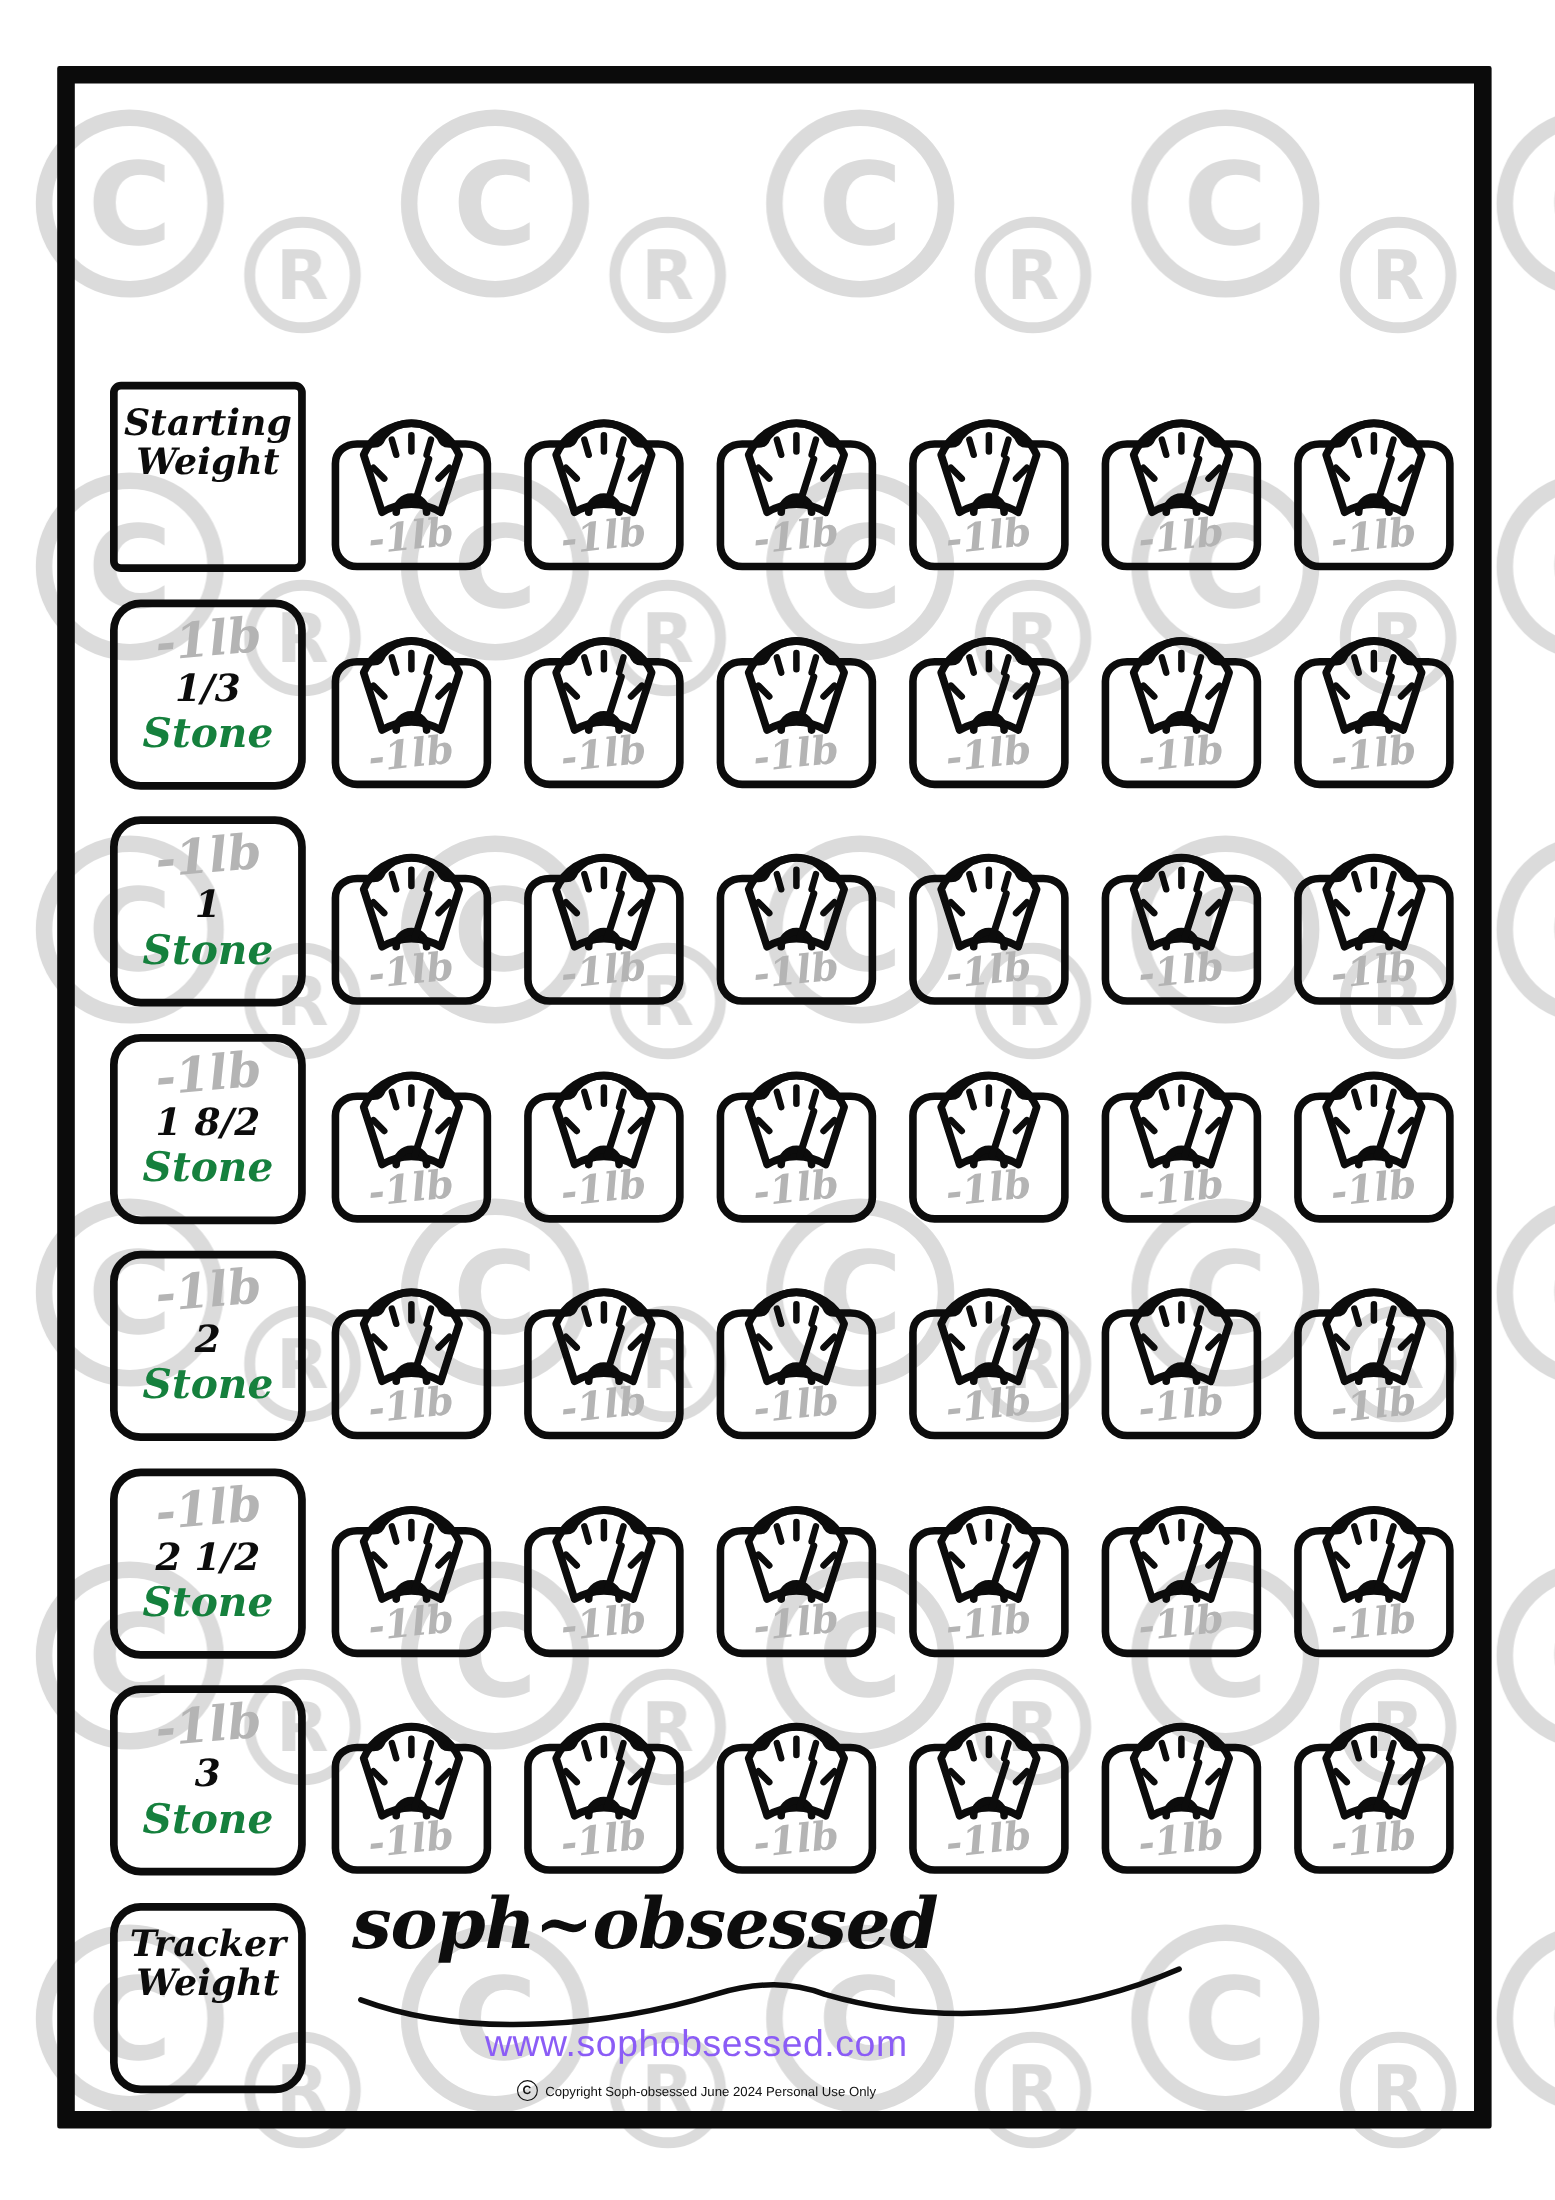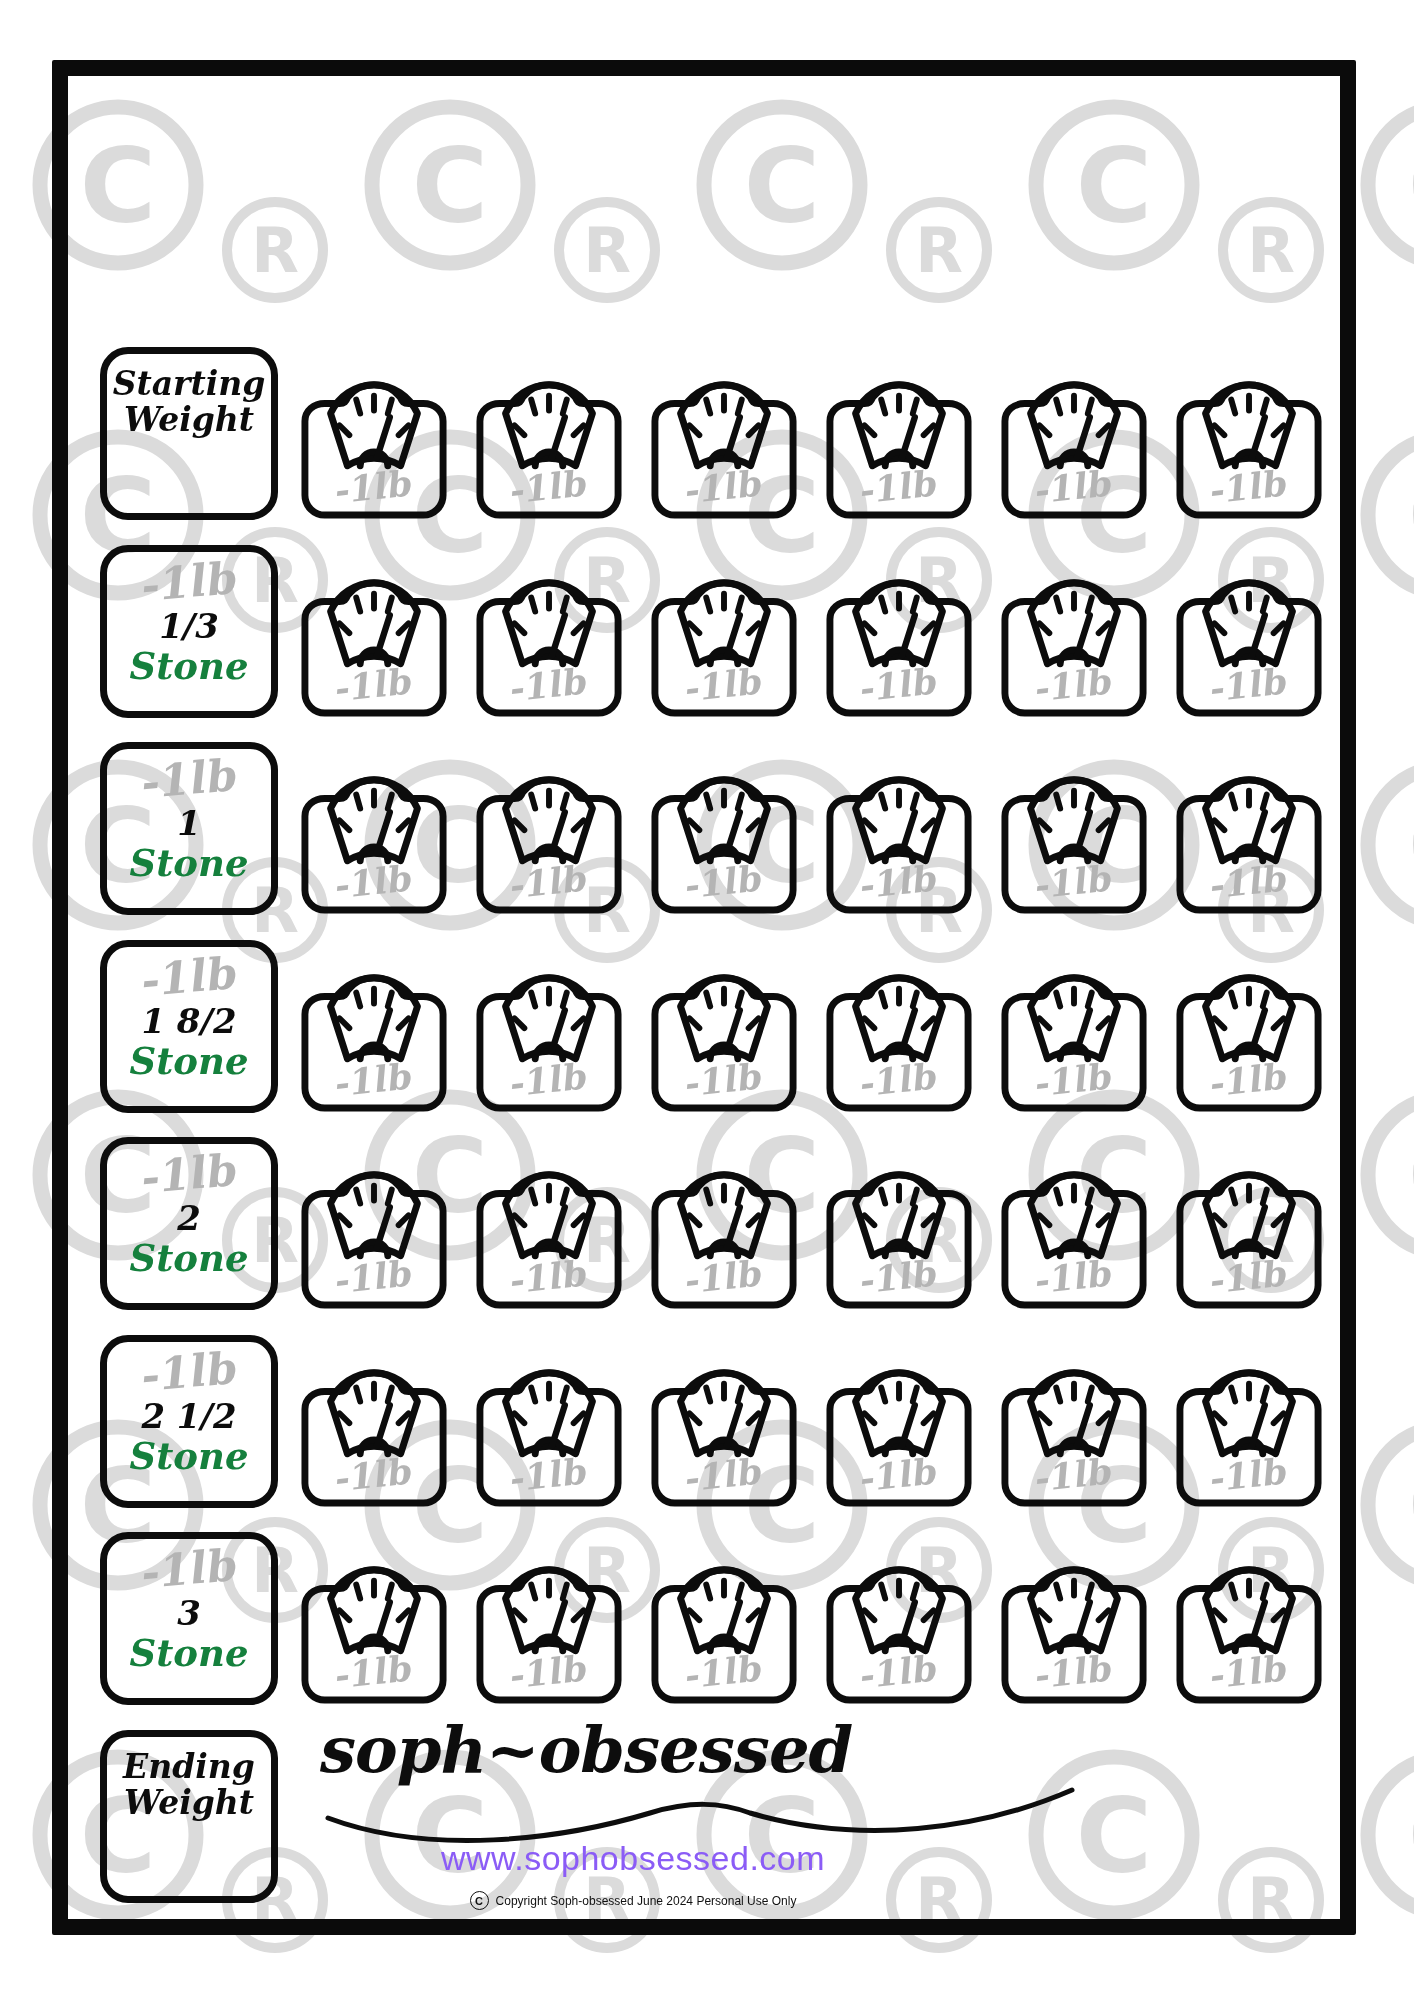--- a/index.html
+++ b/index.html
@@ -69,21 +69,21 @@
         </g>
       </pattern>
     </defs>
     <rect width="1414" height="2000" fill="url(#wm)"></rect>
   </svg>
 
   <div class="frame"></div>
 
 
   <div id="milestone-column">
-      <div class="milestone-box" style="top: 347px;">
+      <div class="milestone-box" style="top: 347px; border-radius: 10px;">
         <div class="script box-label">
           <div>Starting</div>
           <div>Weight</div>
         </div>
       </div>
       <div class="milestone-box" style="top: 545px;">
         <div class="script box-loss">-1lb</div>
         <div class="script box-amount">1/3</div>
         <div class="script box-unit">Stone</div>
       </div>
@@ -107,21 +107,21 @@
         <div class="script box-amount">2 1/2</div>
         <div class="script box-unit">Stone</div>
       </div>
       <div class="milestone-box" style="top: 1532px;">
         <div class="script box-loss">-1lb</div>
         <div class="script box-amount">3</div>
         <div class="script box-unit">Stone</div>
       </div>
       <div class="milestone-box" style="top: 1730px;">
         <div class="script box-label">
-          <div>Ending</div>
+          <div>Tracker</div>
           <div>Weight</div>
         </div>
       </div>
     </div>
 
   <div id="sticker-grid">
       <div class="scale-row" style="top: 372px;">
         <svg class="scale-icon" viewBox="0 0 150 150">
     <path d="M25,32 H40 C45,32 46.5,30 48.5,25.5 A34,34 0 0 1 101.5,25.5 C103.5,30 105,32 110,32 H125 C136,32 145,39 145,50 V125 C145,136 136,145 125,145 H25 C14,145 5,136 5,125 V50 C5,39 14,32 25,32 Z" fill="none" stroke="#0c0c0c" stroke-width="7" stroke-linejoin="round"></path>
     <path d="M31,42 A48,48 0 0 1 119,42 L102,95 A52,52 0 0 0 48,95 Z" fill="none" stroke="#0c0c0c" stroke-width="7" stroke-linejoin="round"></path>

